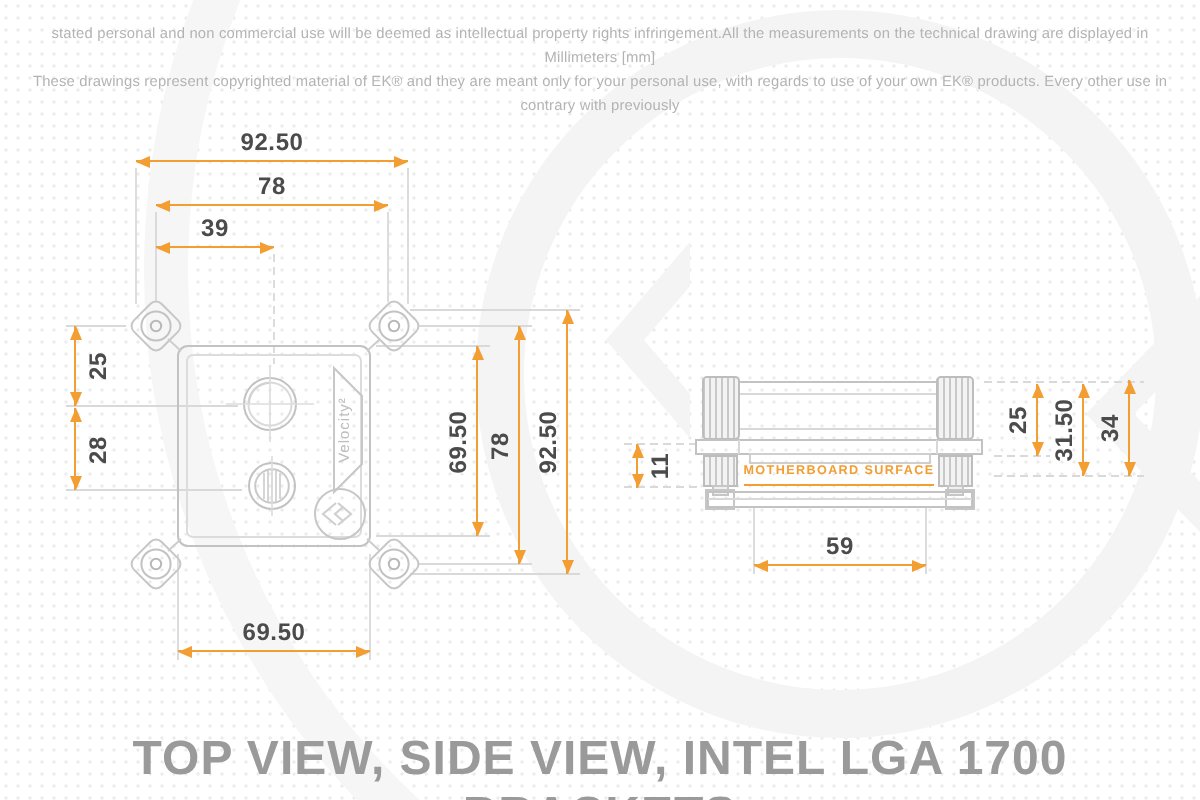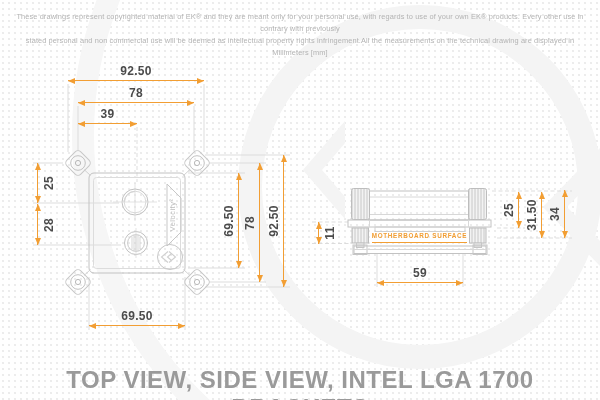--- a/index.html
+++ b/index.html
@@ -165,22 +165,22 @@
       <rect x="356.5" y="243" width="7.5" height="4.5" fill="#F0F0F0" stroke="#C6C6C6"></rect>
       <rect x="474" y="243" width="7.5" height="4.5" fill="#F0F0F0" stroke="#C6C6C6"></rect>
       <rect x="354" y="246" width="132" height="7.5"></rect>
       <rect x="353" y="245" width="14" height="9.5" stroke="#C6C6C6"></rect>
       <rect x="473" y="245" width="14" height="9.5" stroke="#C6C6C6"></rect>
       <line x1="354" y1="249.5" x2="486" y2="249.5" stroke="#D8D8D8"></line>
     </g>
   </svg>
 
   <div class="disclaimer">
+    <div>stated personal and non commercial use will be deemed as intellectual property rights infringement.All the measurements on the technical drawing are displayed in Millimeters [mm]</div>
     <div>These drawings represent copyrighted material of EK® and they are meant only for your personal use, with regards to use of  your own EK® products. Every other use in contrary with previously</div>
-    <div>stated personal and non commercial use will be deemed as intellectual property rights infringement.All the measurements on the technical drawing are displayed in Millimeters [mm]</div>
   </div>
 
   <div class="mobo-label">MOTHERBOARD SURFACE</div>
   <div class="mobo-line"></div>
 
   <div class="dim-h" style="left:68px;top:80px;width:136px;">
     <span>92.50</span>
     </div>
   <div class="dim-h" style="left:78px;top:102px;width:116px;">
     <span>78</span>

